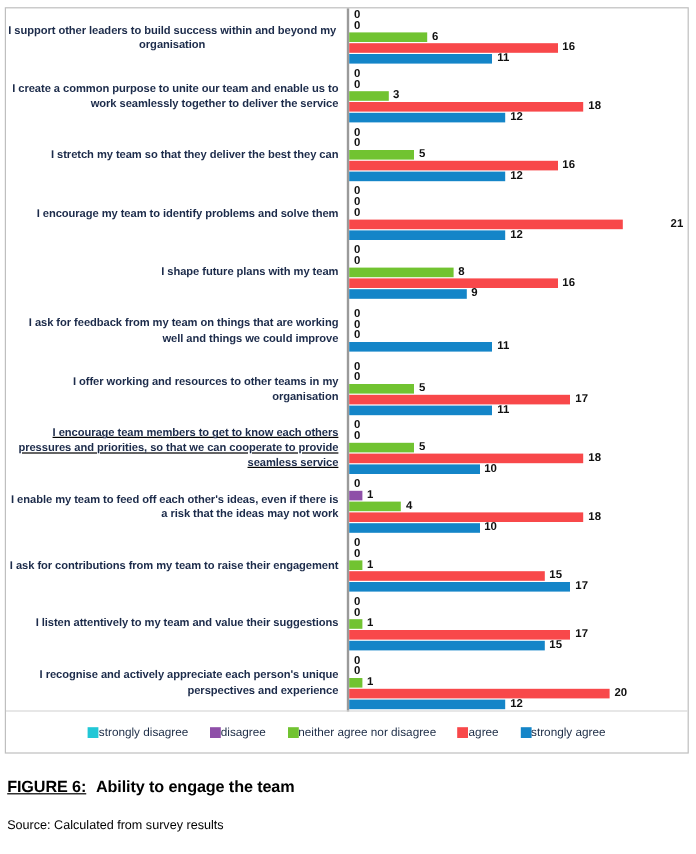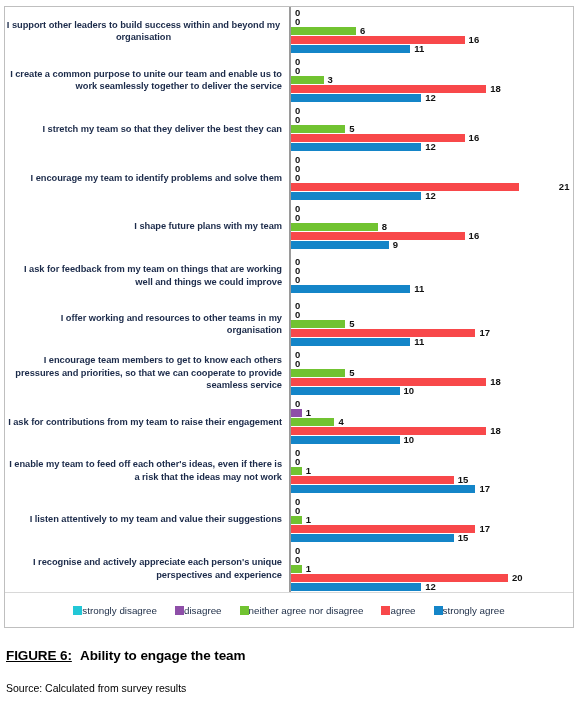--- a/index.html
+++ b/index.html
@@ -130,28 +130,28 @@
           </div>
           <div class="cat-cell" style="height: 48.8333px;">
             <span>I shape future plans with my team</span>
           </div>
           <div class="cat-cell" style="height: 48.8333px;">
             <span>I ask for feedback from my team on things that are working well and things we could improve</span>
           </div>
           <div class="cat-cell" style="height: 48.8333px;">
             <span>I offer working and resources to other teams in my organisation</span>
           </div>
-          <div class="cat-cell" style="height: 48.8333px;">
+          <div class="cat-cell" style="height: 48.8333px; text-decoration: underline;">
             <span>I encourage team members to get to know each others pressures and priorities, so that we can cooperate to provide seamless service</span>
           </div>
           <div class="cat-cell" style="height: 48.8333px;">
+            <span>I enable my team to feed off each other's ideas, even if there is a risk that the ideas may not work</span>
+          </div>
+          <div class="cat-cell" style="height: 48.8333px;">
             <span>I ask for contributions from my team to raise their engagement</span>
-          </div>
-          <div class="cat-cell" style="height: 48.8333px;">
-            <span>I enable my team to feed off each other's ideas, even if there is a risk that the ideas may not work</span>
           </div>
           <div class="cat-cell" style="height: 48.8333px;">
             <span>I listen attentively to my team and value their suggestions</span>
           </div>
           <div class="cat-cell" style="height: 48.8333px;">
             <span>I recognise and actively appreciate each person's unique perspectives and experience</span>
           </div>
         </div>
       <div class="bars-col" id="bars-col">
           <div class="grp" style="height: 48.8333px;">

